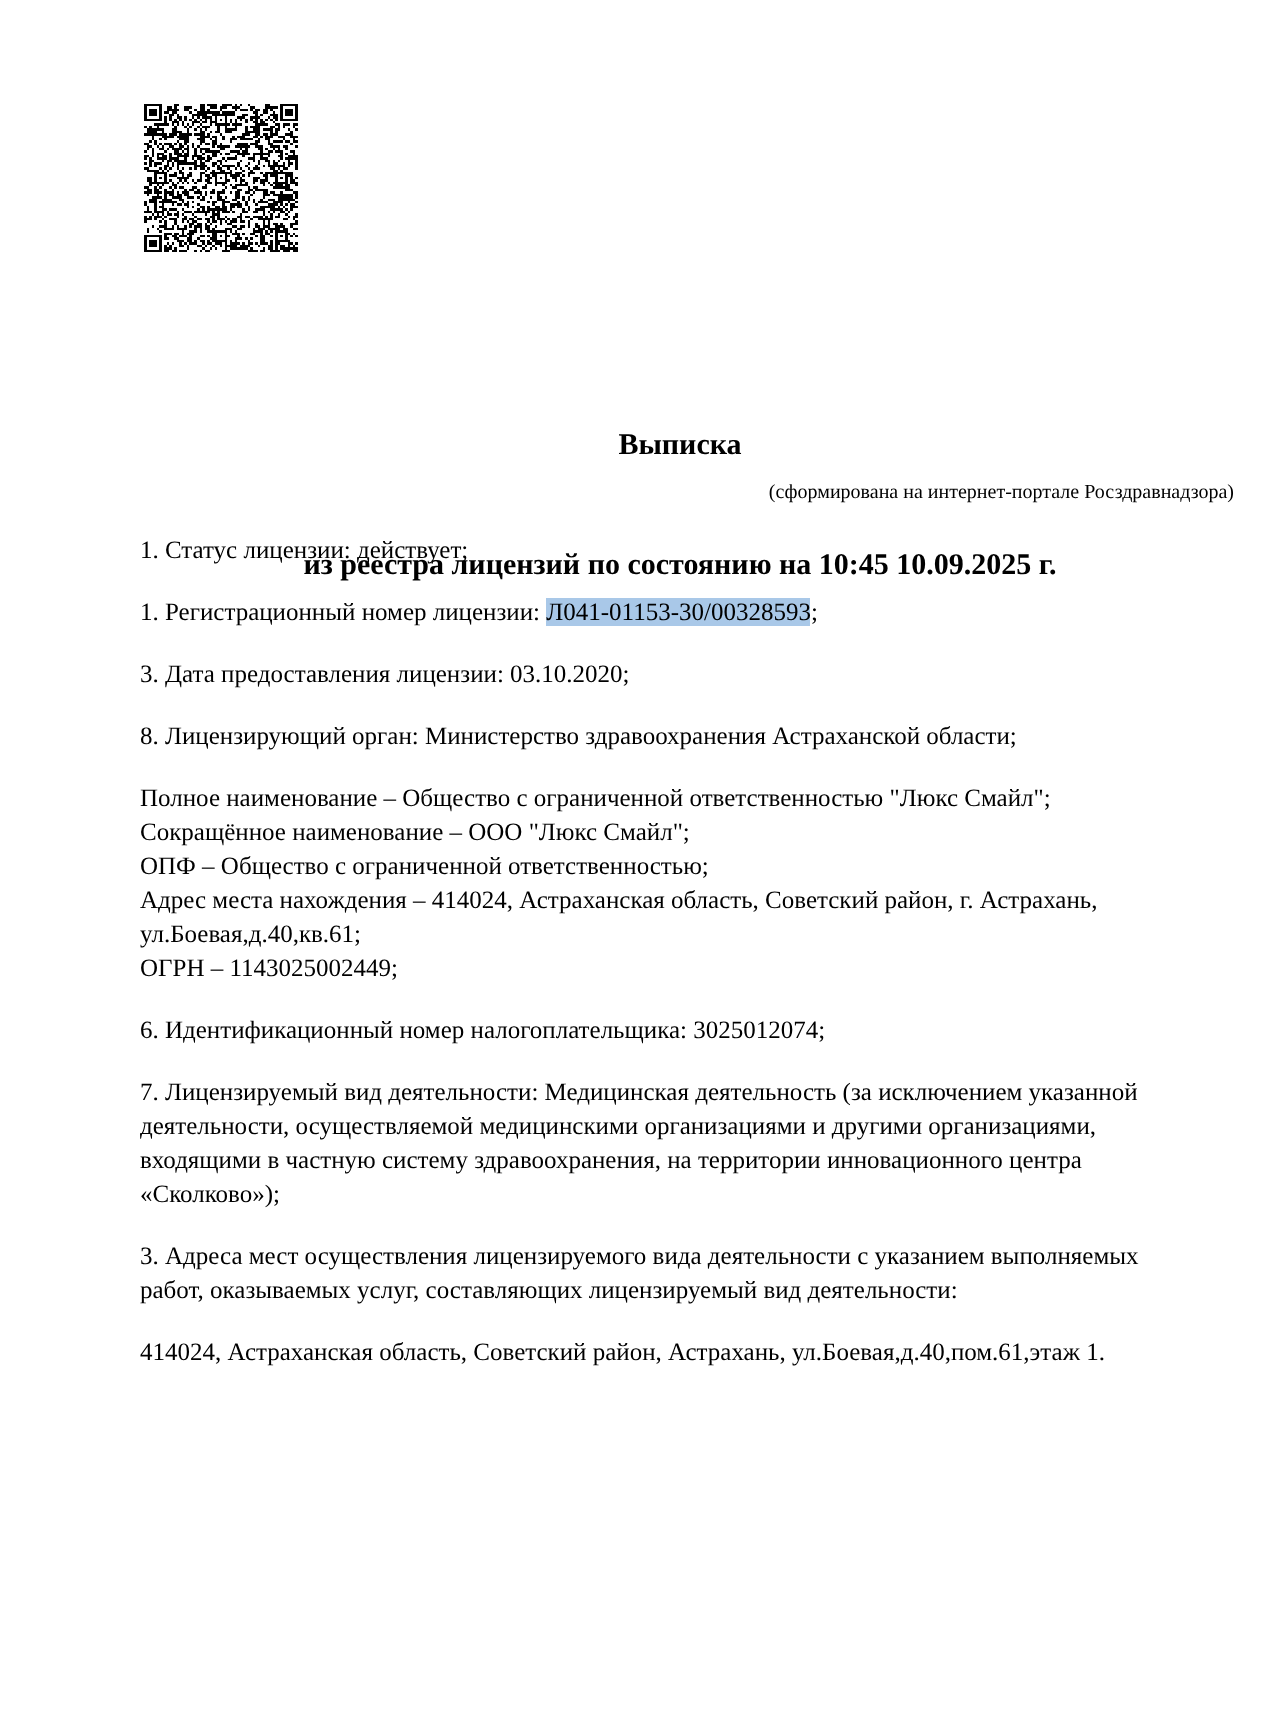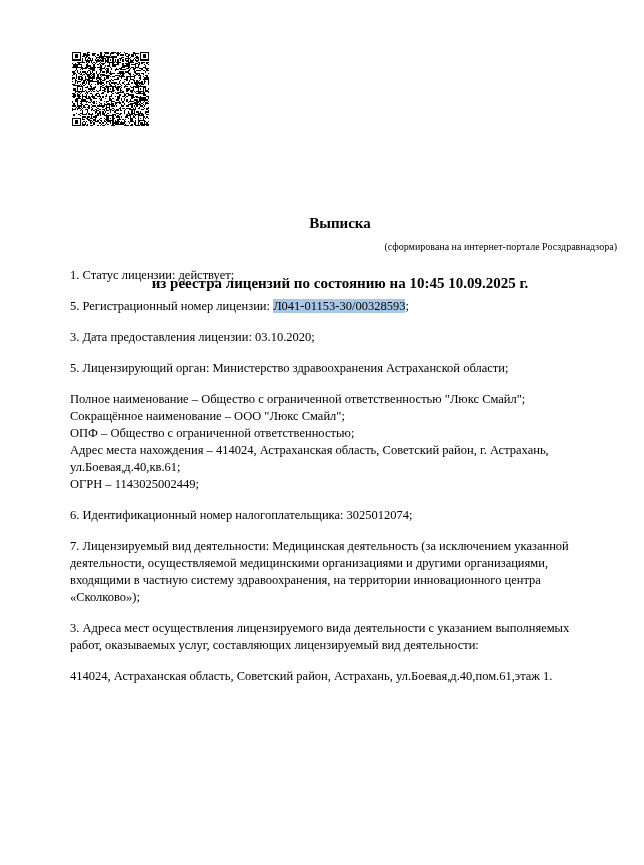--- a/index.html
+++ b/index.html
@@ -50,25 +50,25 @@
   <div class="title">
     <div>Выписка</div>
     <div>из реестра лицензий по состоянию на 10:45 10.09.2025 г.</div>
   </div>
 
   <div class="note">(сформирована на интернет-портале Росздравнадзора)</div>
 
   <div class="body">
     <p>1. Статус лицензии: действует;</p>
 
-    <p><span>5. Регистрационный номер лицензии: </span><span class="hl" style="background-color: rgb(169, 200, 232);">Л041-01153-30/00328593</span><span>;</span></p>
+    <p><span>1. Регистрационный номер лицензии: </span><span class="hl" style="background-color: rgb(169, 200, 232);">Л041-01153-30/00328593</span><span>;</span></p>
 
     <p>3. Дата предоставления лицензии: 03.10.2020;</p>
 
-    <p>5. Лицензирующий орган: Министерство здравоохранения Астраханской области;</p>
+    <p>8. Лицензирующий орган: Министерство здравоохранения Астраханской области;</p>
 
 
     <p>Полное наименование – Общество с ограниченной ответственностью "Люкс Смайл";
 Сокращённое наименование – ООО "Люкс Смайл";
 ОПФ – Общество с ограниченной ответственностью;
 Адрес места нахождения – 414024, Астраханская область, Советский район, г. Астрахань,
 ул.Боевая,д.40,кв.61;
 ОГРН – 1143025002449;</p>
 
     <p>6. Идентификационный номер налогоплательщика: 3025012074;</p>

